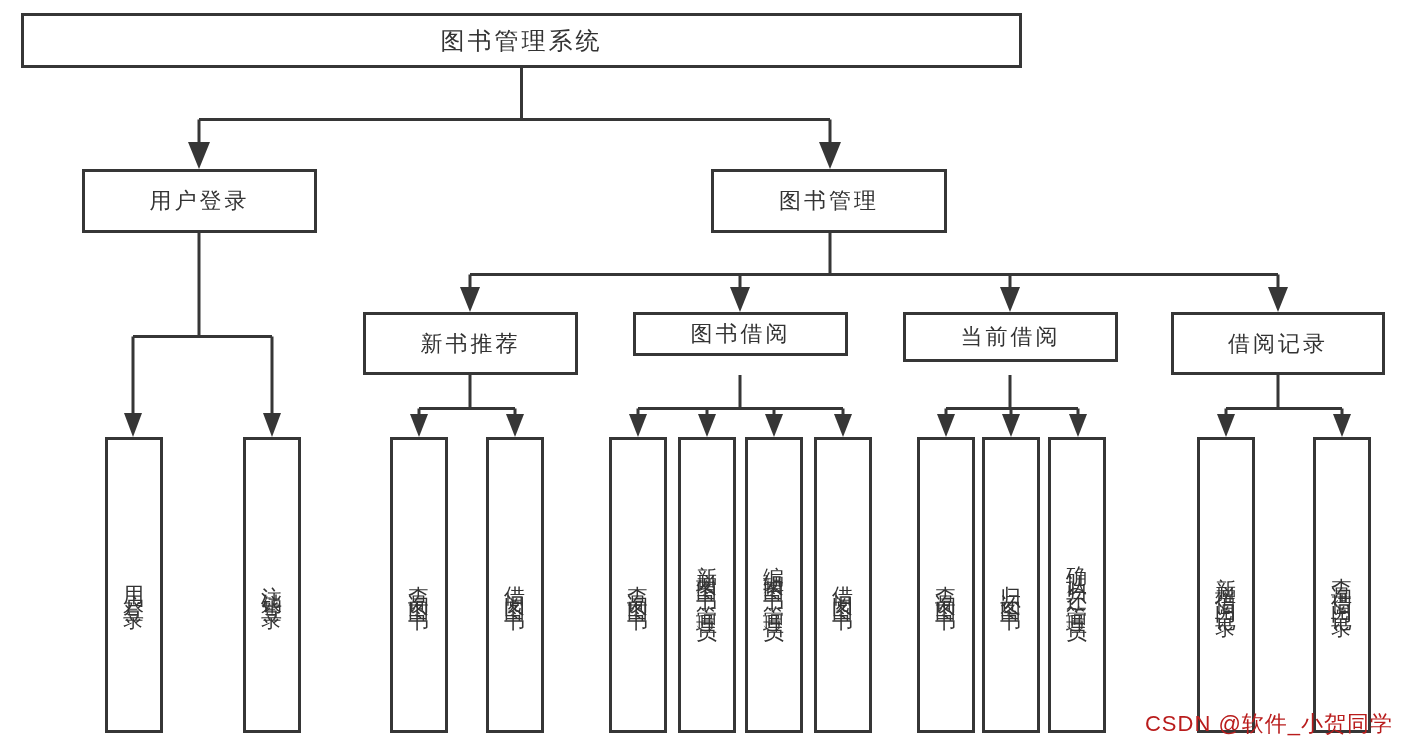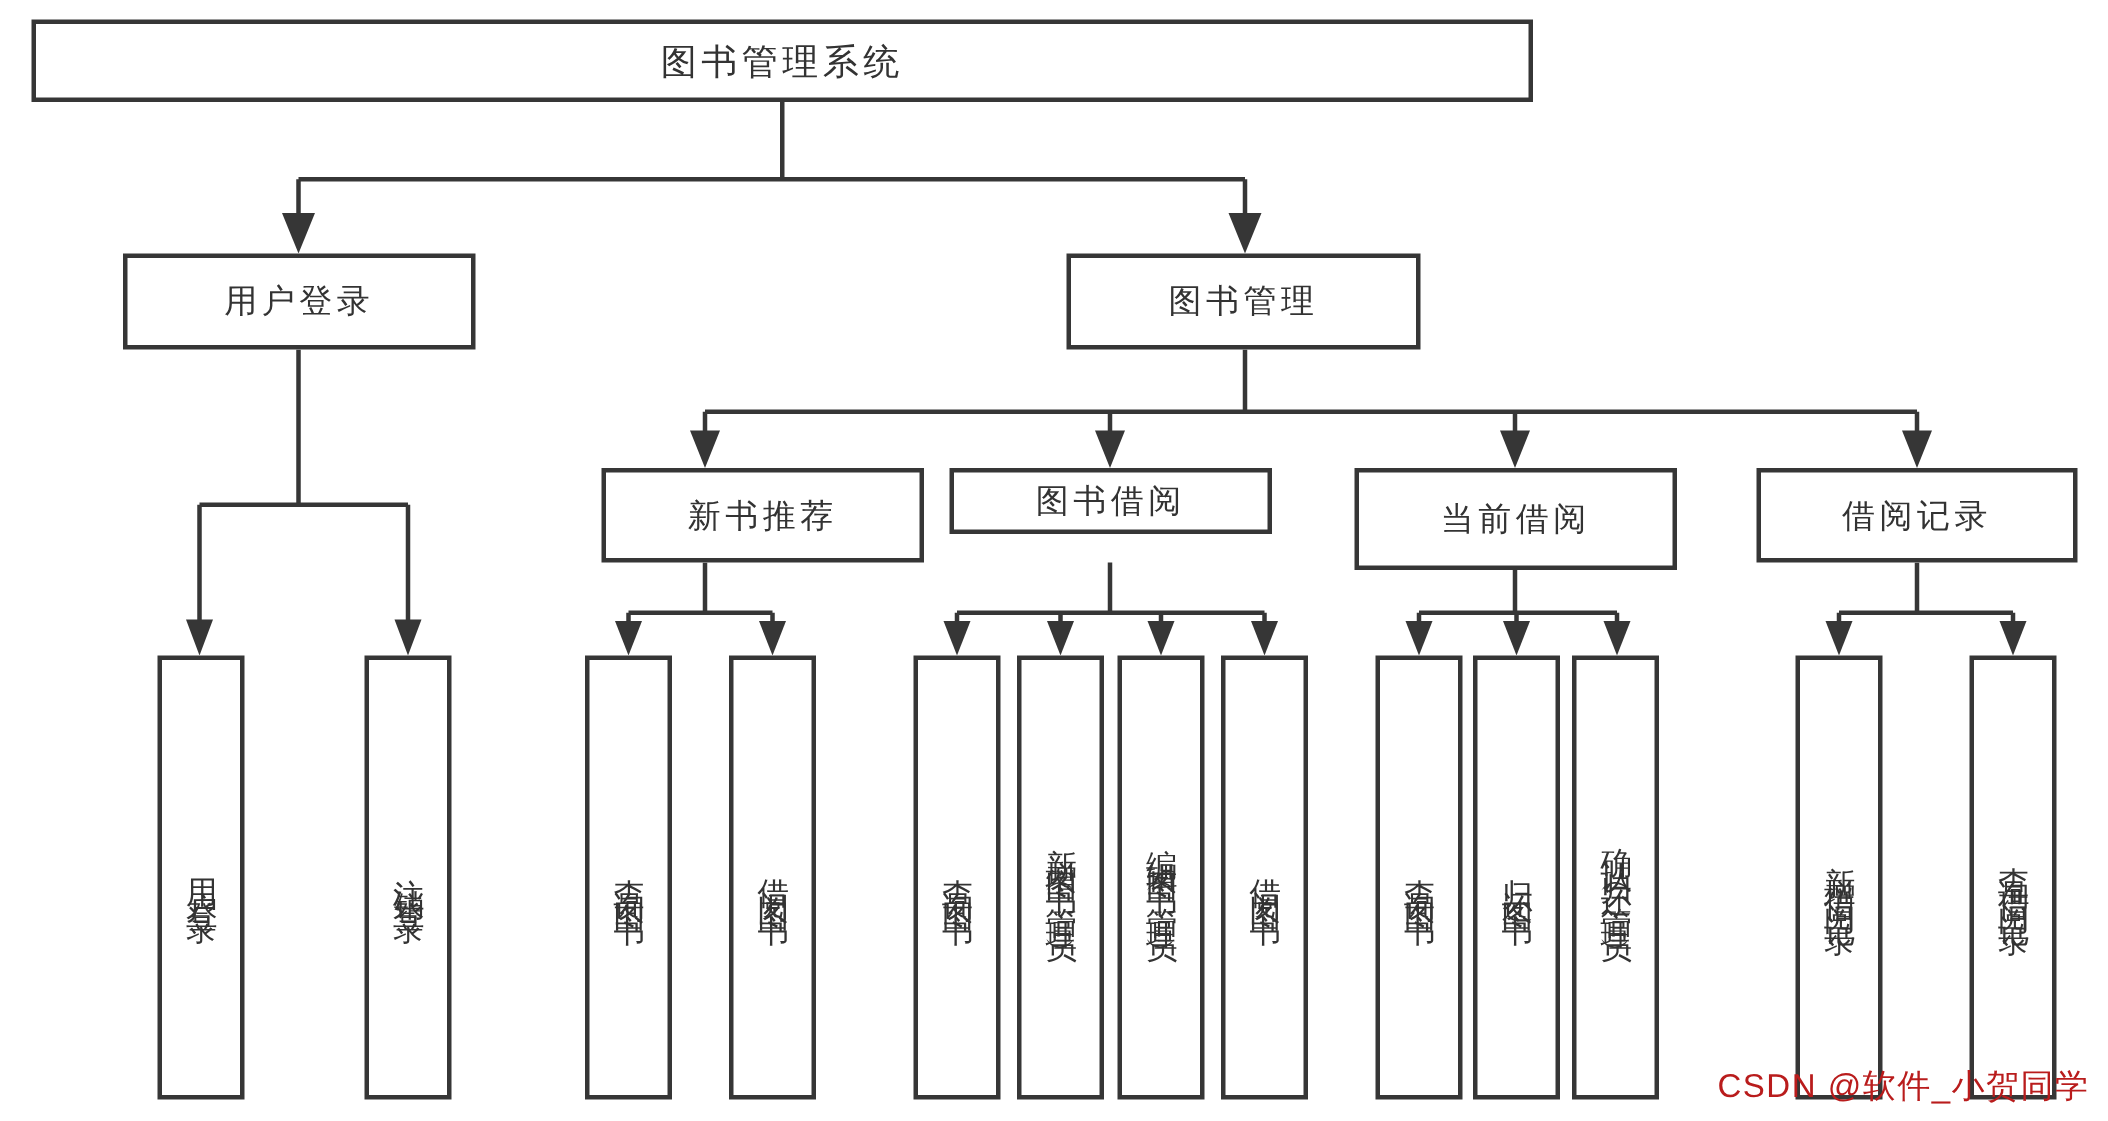--- a/index.html
+++ b/index.html
@@ -107,23 +107,23 @@
       <polygon points="1217,414 1235,414 1226,437"></polygon>
       <polygon points="1333,414 1351,414 1342,437"></polygon>
     </g>
   </svg>
 
   <div class="node root" style="left:21px; top:13px; width:1001px; height:55px;">图书管理系统</div>
 
   <div class="node" style="left:82px; top:169px; width:235px; height:64px;">用户登录</div>
   <div class="node" style="left:711px; top:169px; width:236px; height:64px;text-align:center;">图书管理</div>
 
-  <div class="node" style="left:363px; top:312px; width:215px; height:63px;margin-left:38px;">新书推荐</div>
+  <div class="node" style="left:363px; top:312px; width:215px; height:63px;">新书推荐</div>
   <div class="node" style="left:633px; top:312px; width:215px; height:44px;">图书借阅</div>
-  <div class="node" style="left:903px; top:312px; width:215px; height:68px;">当前借阅</div>
+  <div class="node" style="left:903px; top:312px; width:215px; height:50px;">当前借阅</div>
   <div class="node" style="left:1171px; top:312px; width:214px; height:63px;">借阅记录</div>
 
   <div class="leaf" style="left:105px;">用户登录</div>
   <div class="leaf" style="left:243px;">注销登录</div>
 
   <div class="leaf" style="left:390px;">查询图书</div>
   <div class="leaf" style="left:486px;">借阅图书</div>
 
   <div class="leaf" style="left:609px;">查询图书</div>
   <div class="leaf" style="left:678px;">新增图书（管理员）</div>

